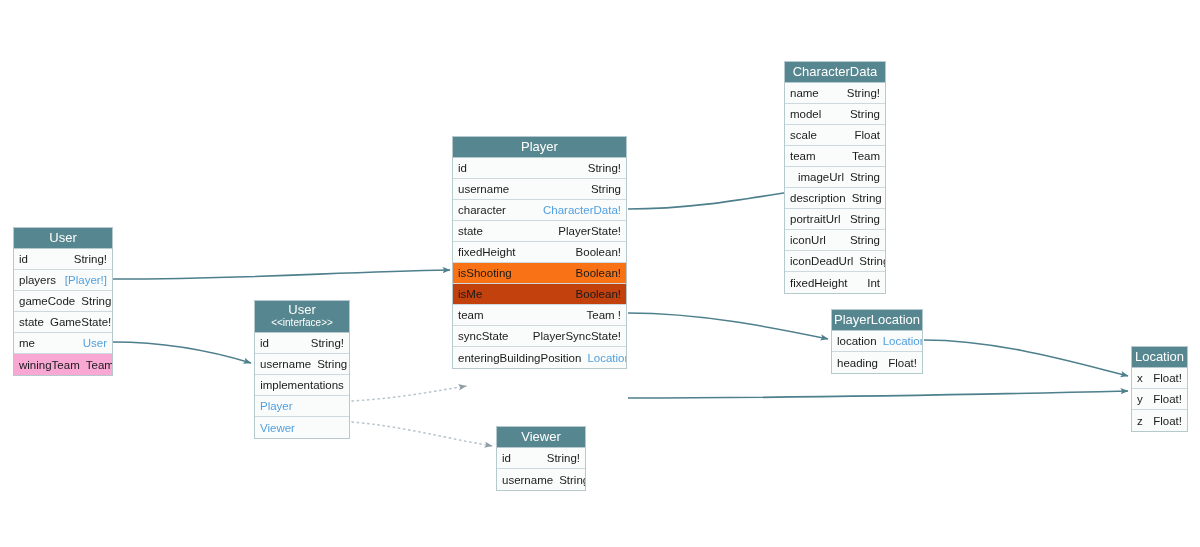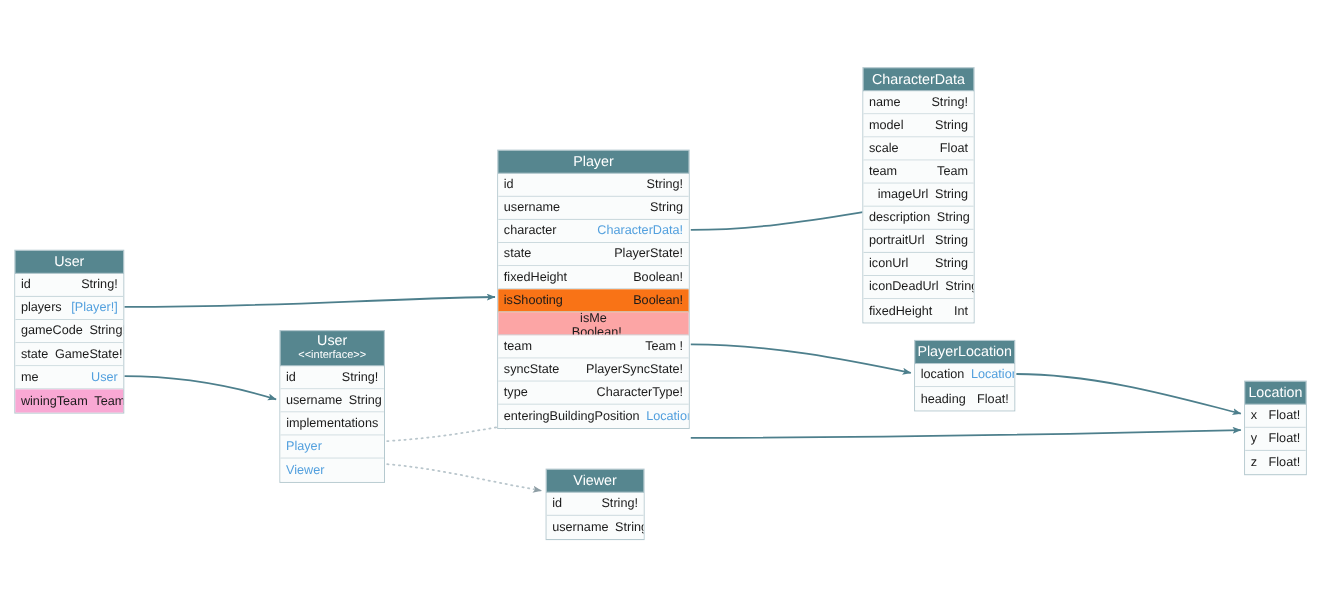--- a/index.html
+++ b/index.html
@@ -148,37 +148,33 @@
           <span class="ftype">PlayerState!</span>
         </div>
         <div class="row" style="background: rgb(250, 252, 252); border-bottom-color: rgb(204, 218, 222);">
           <span class="fname">fixedHeight</span>
           <span class="ftype">Boolean!</span>
         </div>
         <div class="row" style="background: #f97316; border-bottom-color: rgb(204, 218, 222);">
           <span class="fname">isShooting</span>
           <span class="ftype">Boolean!</span>
         </div>
-        <div class="row" style="background: #fca5a5; border-bottom-color: rgb(204, 218, 222); flex-direction: column;">
+        <div class="row" style="background: #c2410c; border-bottom-color: rgb(204, 218, 222);">
           <span class="fname">isMe</span>
           <span class="ftype">Boolean!</span>
         </div>
         <div class="row" style="background: rgb(250, 252, 252); border-bottom-color: rgb(204, 218, 222);">
           <span class="fname">team</span>
           <span class="ftype">Team !</span>
         </div>
         <div class="row" style="background: rgb(250, 252, 252); border-bottom-color: rgb(204, 218, 222);">
           <span class="fname">syncState</span>
           <span class="ftype">PlayerSyncState!</span>
         </div>
         <div class="row" style="background: rgb(250, 252, 252); border-bottom-color: rgb(204, 218, 222);">
-          <span class="fname">type</span>
-          <span class="ftype">CharacterType!</span>
-        </div>
-        <div class="row" style="background: rgb(250, 252, 252); border-bottom-color: rgb(204, 218, 222);">
           <span class="fname">enteringBuildingPosition</span>
           <span class="ftype link" style="color: rgb(83, 160, 222);">Location</span>
         </div>
       </div>
       <div class="entity" style="left: 496px; top: 426px; width: 90px; border-color: rgb(181, 201, 207);">
         <div class="ehead" style="background: rgb(86, 134, 143); color: rgb(255, 255, 255); border-bottom-color: rgb(181, 201, 207);">Viewer</div>
         <div class="row" style="background: rgb(250, 252, 252); border-bottom-color: rgb(204, 218, 222);">
           <span class="fname">id</span>
           <span class="ftype">String!</span>
         </div>

